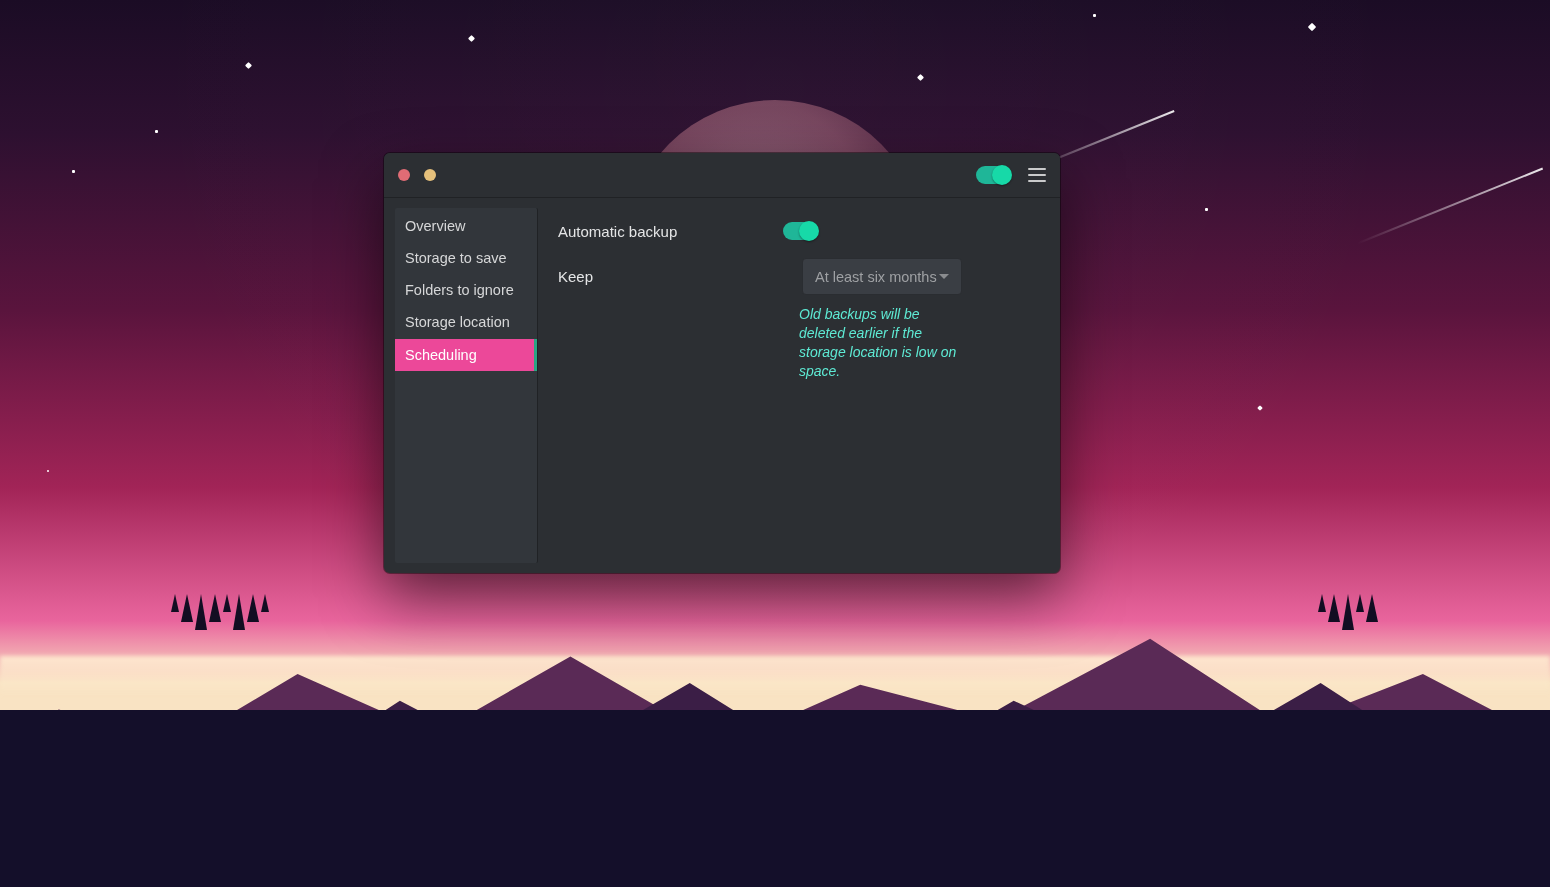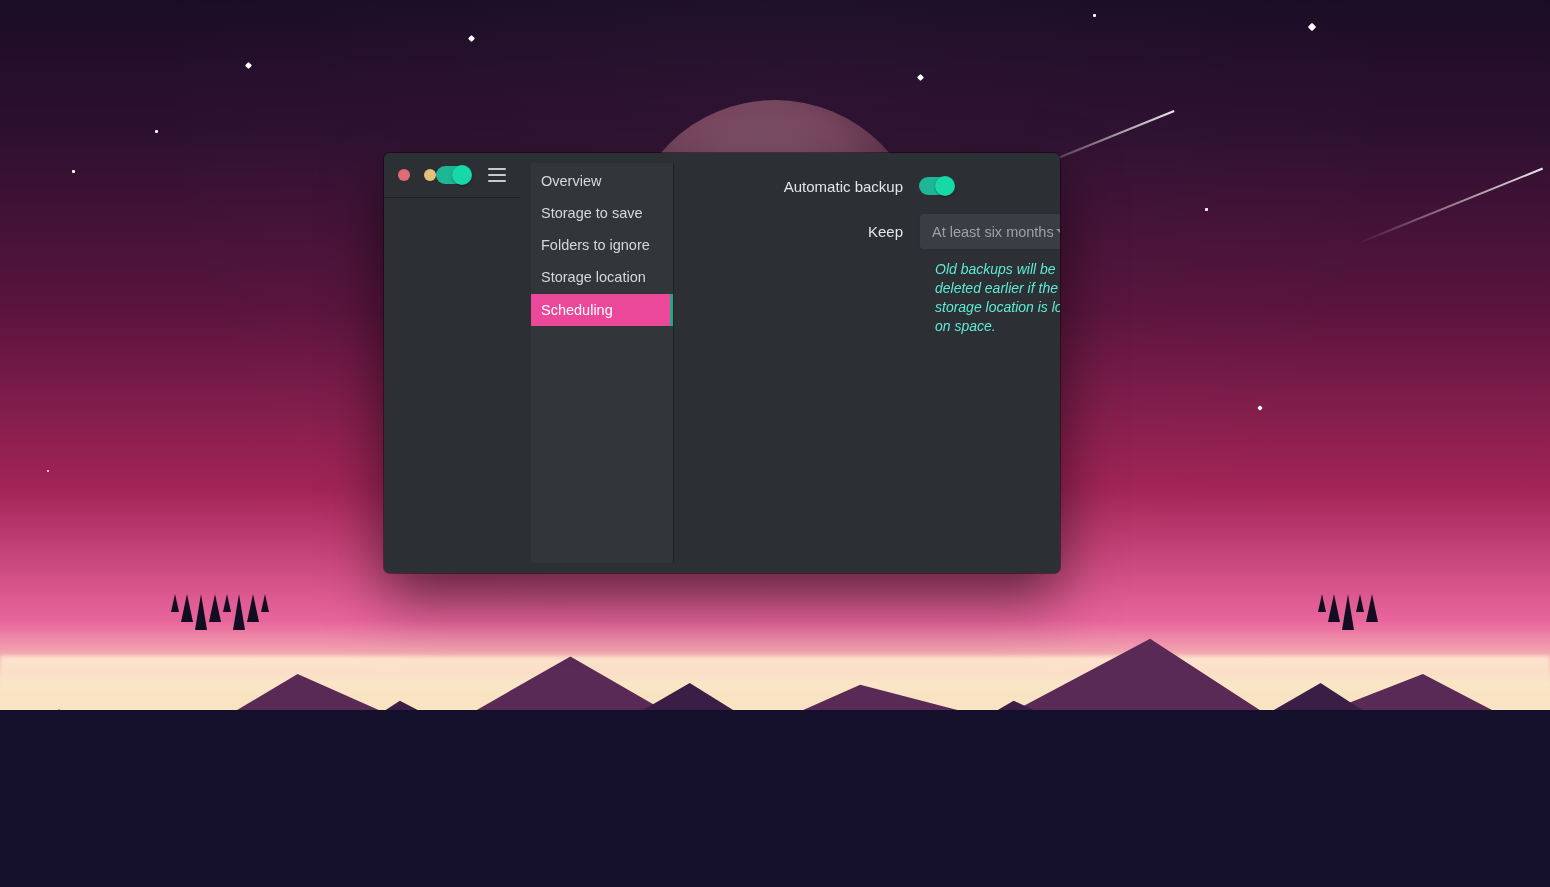--- a/index.html
+++ b/index.html
@@ -62,21 +62,21 @@
     transform:rotate(-22deg); opacity:0.9;
   }
 
   
   .window {
     position:absolute; top:153px; left:384px;
     width:676px; height:420px;
     background:#2c2f33;
     border-radius:6px;
     box-shadow:0 25px 60px rgba(0,0,0,0.55), 0 0 0 1px rgba(0,0,0,0.4);
-    display:flex; flex-direction:row;
+    display:flex; flex-direction:column;
     color:#d6d7d8;
     font-size:14.5px;
     overflow:hidden;
   }
 
   .titlebar {
     height:45px; flex:0 0 45px;
     background:#2c2f33;
     display:flex; align-items:center;
     padding:0 14px;
@@ -133,22 +133,21 @@
     flex:1;
     padding:24px 46px 24px 20px;
     overflow:auto;
   }
   .row {
     display:flex; align-items:center;
     margin-bottom:18px;
   }
   .row .label {
     flex:0 0 225px;
-    text-align:right;
-    padding-right:16px;
+    padding-right:4px;
     color:#e4e5e6;
     font-size:15px;
   }
 
   .dropdown {
     flex:0 0 160px;
     height:37px;
     background:#3a3e44;
     border:1px solid #2a2d31;
     border-radius:4px;
@@ -168,21 +167,21 @@
   }
 
   .help-text {
     margin-left:241px;
     max-width:170px;
     font-style:italic;
     color:#5eead4;
     font-size:14px;
     line-height:1.35;
   }
-  .row.tight { margin-bottom:10px; }
+  .row.tight { margin-bottom:10px;gap:19px; }
 </style>
 </head>
 <body>
 
 <div class="wallpaper">
   <div class="planet"></div>
   <div class="glow"></div>
   <div class="mtn far"></div>
   <div class="mtn mid"></div>
   <div class="mtn near"></div>

